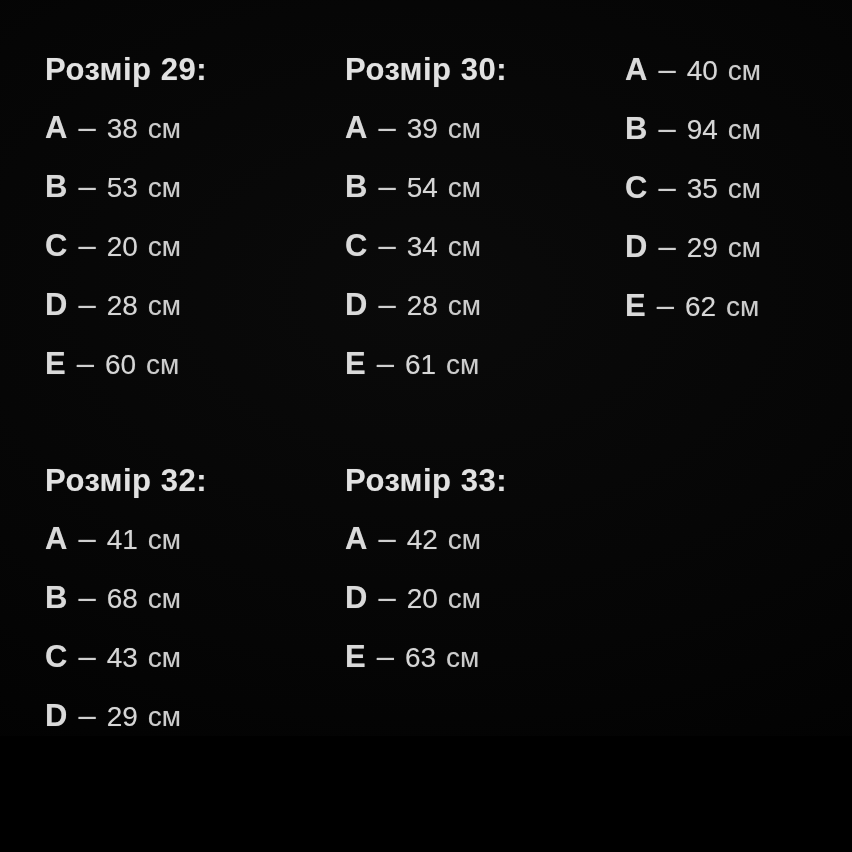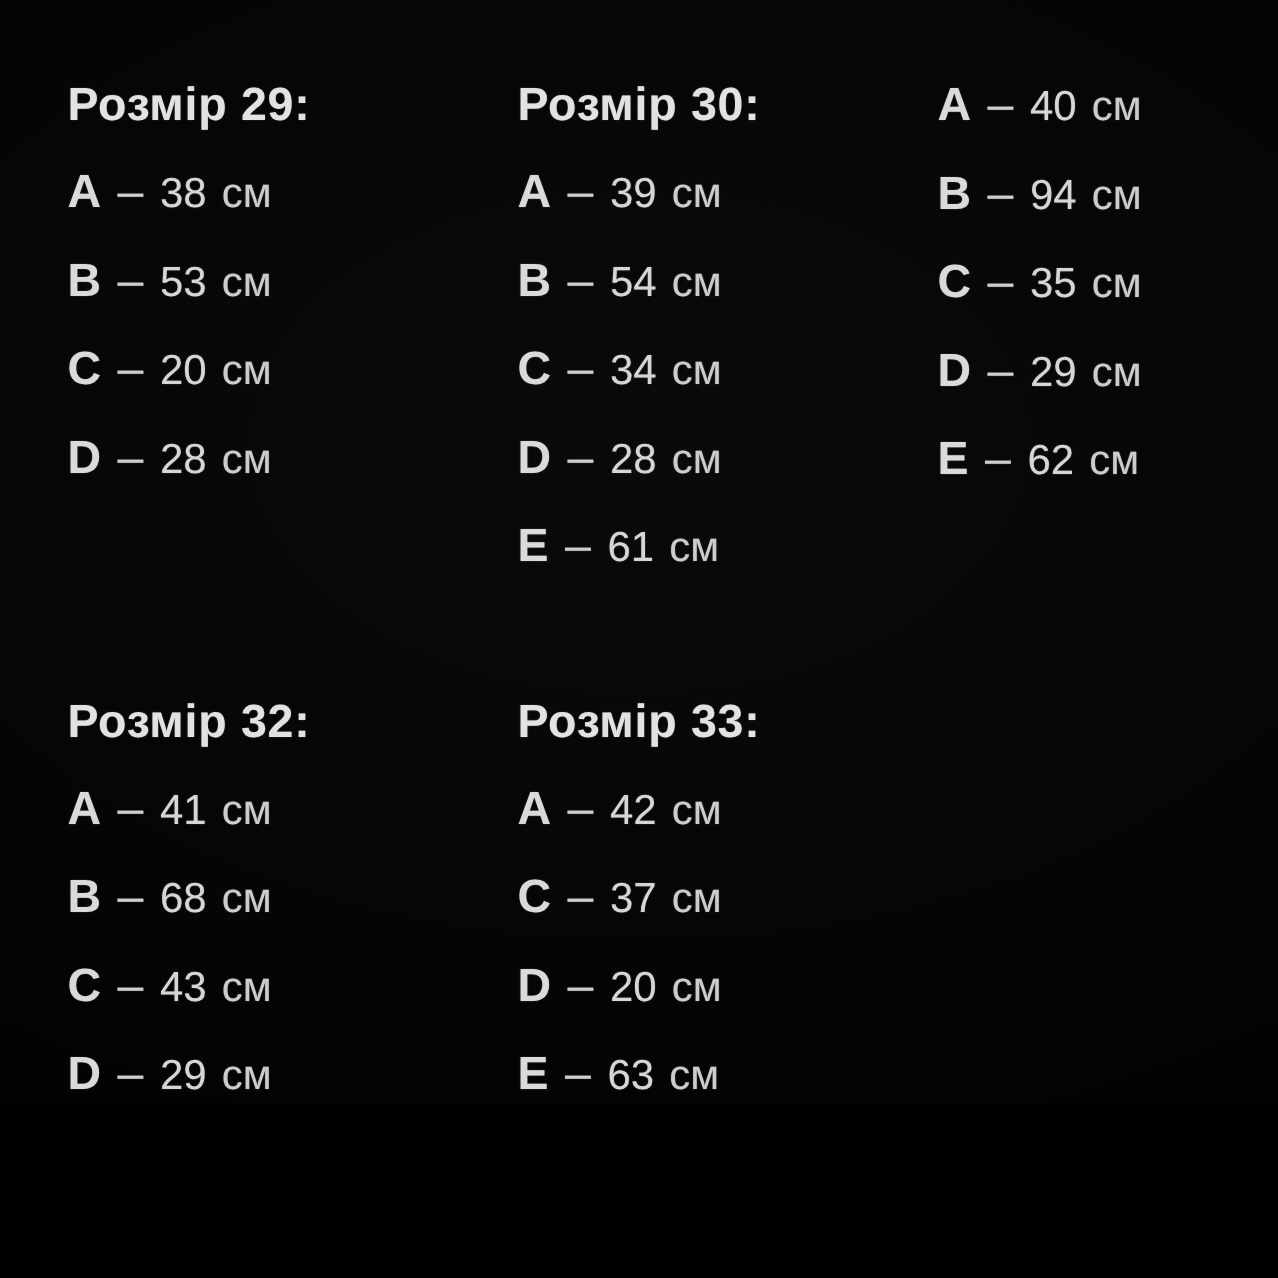--- a/index.html
+++ b/index.html
@@ -54,20 +54,21 @@
 <div class="canvas">
 
   <div class="cols first">
 
     <section class="block">
       <h2>Розмір 29:</h2>
       <div class="row"><span class="lbl">A</span><span class="sep">–</span><span class="val">38</span><span class="unit">см</span></div>
       <div class="row"><span class="lbl">B</span><span class="sep">–</span><span class="val">53</span><span class="unit">см</span></div>
       <div class="row"><span class="lbl">C</span><span class="sep">–</span><span class="val">20</span><span class="unit">см</span></div>
       <div class="row"><span class="lbl">D</span><span class="sep">–</span><span class="val">28</span><span class="unit">см</span></div>
+      <div class="row"><span class="lbl">E</span><span class="sep">–</span><span class="val">60</span><span class="unit">см</span></div>
     </section>
 
     <section class="block">
       <h2>Розмір 30:</h2>
       <div class="row"><span class="lbl">A</span><span class="sep">–</span><span class="val">39</span><span class="unit">см</span></div>
       <div class="row"><span class="lbl">B</span><span class="sep">–</span><span class="val">54</span><span class="unit">см</span></div>
       <div class="row"><span class="lbl">C</span><span class="sep">–</span><span class="val">34</span><span class="unit">см</span></div>
       <div class="row"><span class="lbl">D</span><span class="sep">–</span><span class="val">28</span><span class="unit">см</span></div>
       <div class="row"><span class="lbl">E</span><span class="sep">–</span><span class="val">61</span><span class="unit">см</span></div>
     </section>
@@ -89,20 +90,19 @@
       <div class="row"><span class="lbl">A</span><span class="sep">–</span><span class="val">41</span><span class="unit">см</span></div>
       <div class="row"><span class="lbl">B</span><span class="sep">–</span><span class="val">68</span><span class="unit">см</span></div>
       <div class="row"><span class="lbl">C</span><span class="sep">–</span><span class="val">43</span><span class="unit">см</span></div>
       <div class="row"><span class="lbl">D</span><span class="sep">–</span><span class="val">29</span><span class="unit">см</span></div>
       <div class="row"><span class="lbl">E</span><span class="sep">–</span><span class="val">62</span><span class="unit">см</span></div>
     </section>
 
     <section class="block">
       <h2>Розмір 33:</h2>
       <div class="row"><span class="lbl">A</span><span class="sep">–</span><span class="val">42</span><span class="unit">см</span></div>
-      <div class="row"><span class="lbl">C</span><span class="sep">–</span><span class="val">37</span><span class="unit">см</span></div>
       <div class="row"><span class="lbl">D</span><span class="sep">–</span><span class="val">20</span><span class="unit">см</span></div>
       <div class="row"><span class="lbl">E</span><span class="sep">–</span><span class="val">63</span><span class="unit">см</span></div>
     </section>
 
   </div>
 
 </div>
 
 </body></html>

